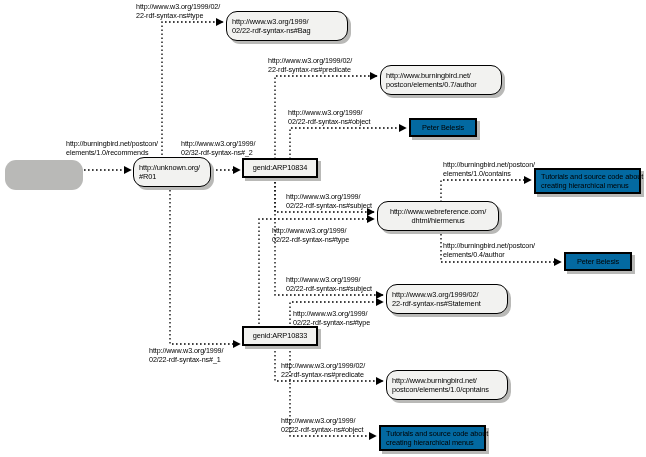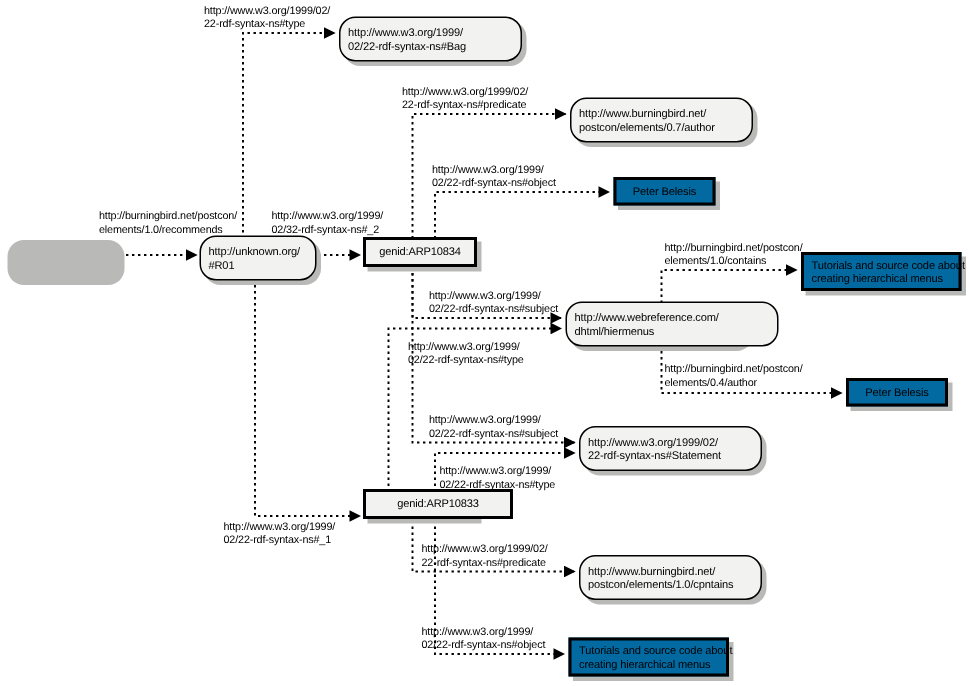--- a/index.html
+++ b/index.html
@@ -151,35 +151,35 @@
 
   <div class="node blank center" style="left:242px;top:158px;width:76px;height:20px;">
     <span class="ln">genid:ARP10834</span>
   </div>
 
   <div class="node literal" style="left:534px;top:168px;width:107px;height:26px;">
     <span class="ln">Tutorials and source code about</span>
     <span class="ln">creating hierarchical menus</span>
   </div>
 
-  <div class="node uri" style="left:377px;top:201px;width:142px;height:30px;">
+  <div class="node uri" style="left:377px;top:201px;width:122px;height:30px;text-align:center;">
     <span class="ln">http://www.webreference.com/</span>
     <span class="ln">dhtml/hiermenus</span>
   </div>
 
   <div class="node literal center" style="left:564px;top:252px;width:68px;height:19px;">
     <span class="ln">Peter Belesis</span>
   </div>
 
   <div class="node uri" style="left:386px;top:284px;width:122px;height:30px;">
     <span class="ln">http://www.w3.org/1999/02/</span>
     <span class="ln">22-rdf-syntax-ns#Statement</span>
   </div>
 
-  <div class="node blank center" style="left:242px;top:326px;width:100px;height:20px;">
+  <div class="node blank center" style="left:242px;top:326px;width:76px;height:20px;">
     <span class="ln">genid:ARP10833</span>
   </div>
 
   <div class="node uri" style="left:386px;top:370px;width:122px;height:30px;">
     <span class="ln">http://www.burningbird.net/</span>
     <span class="ln">postcon/elements/1.0/cpntains</span>
   </div>
 
   <div class="node literal" style="left:379px;top:425px;width:107px;height:26px;">
     <span class="ln">Tutorials and source code about</span>

